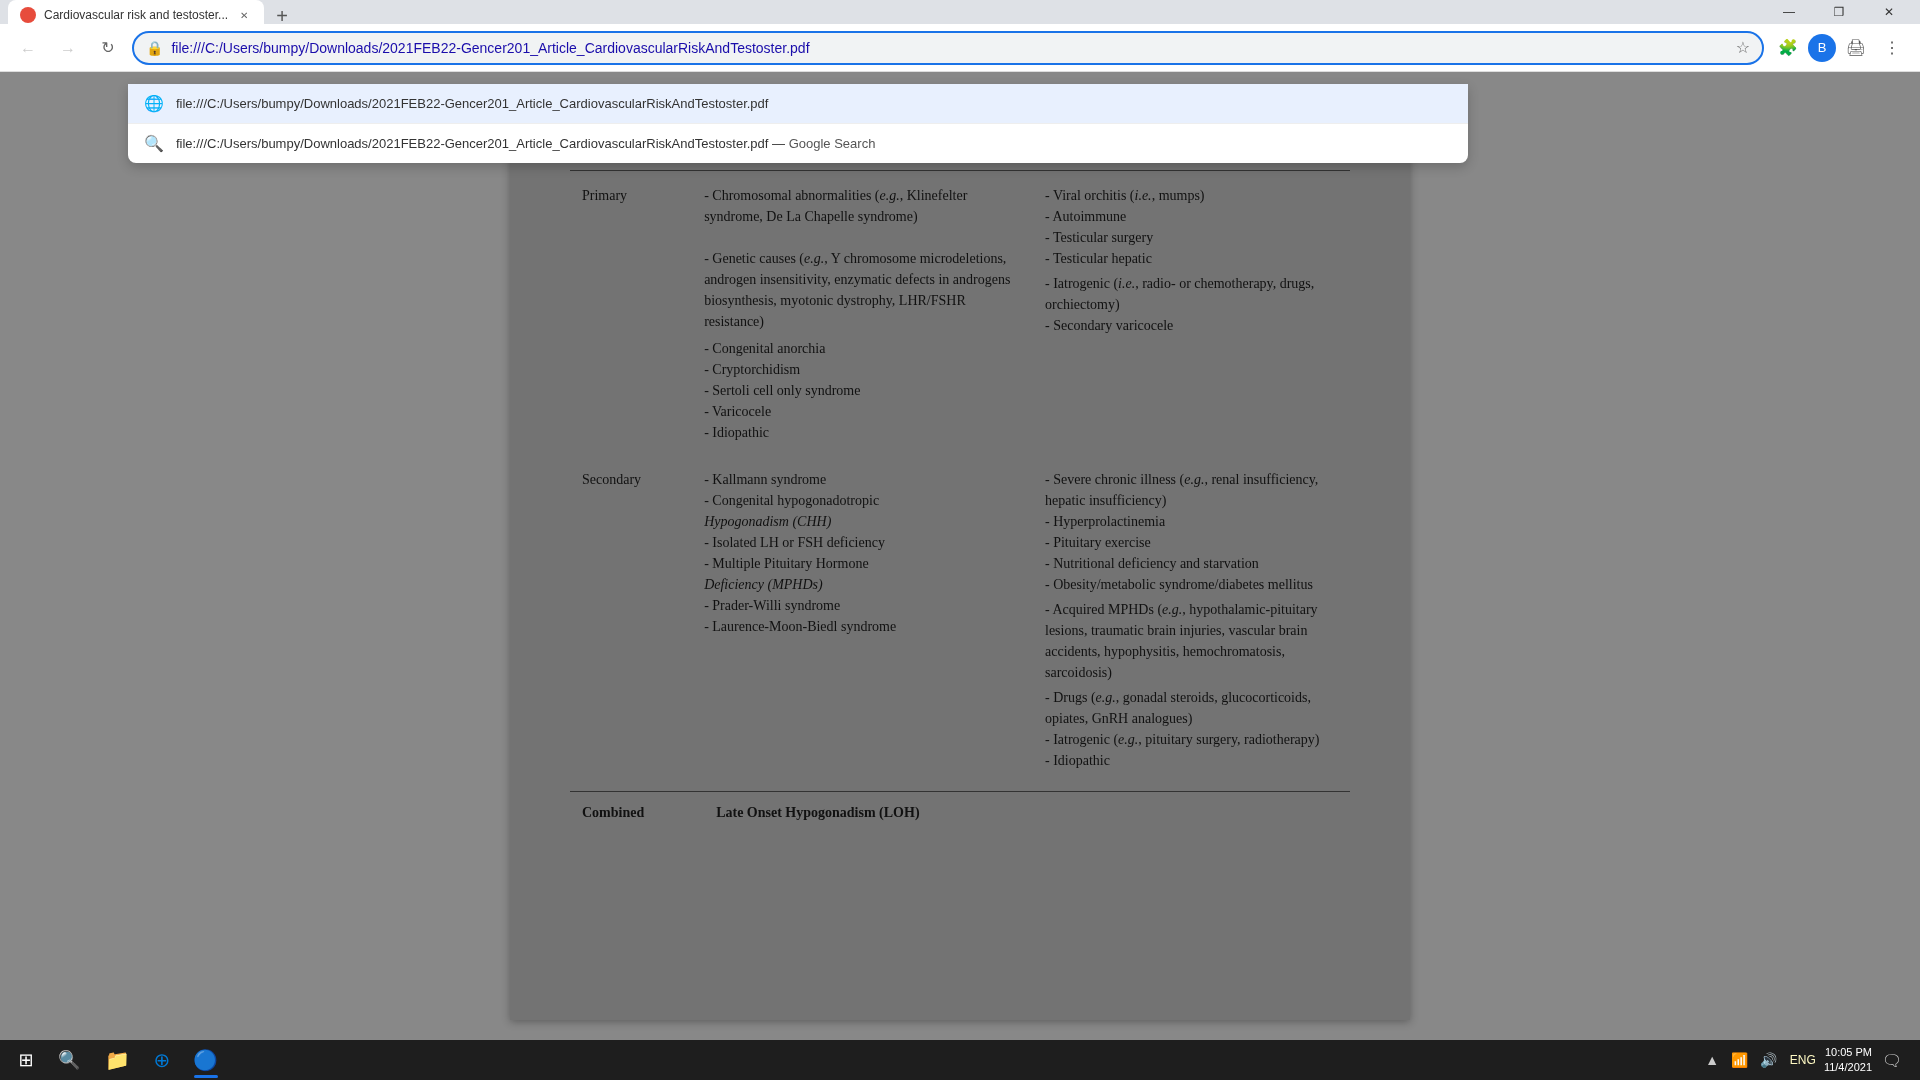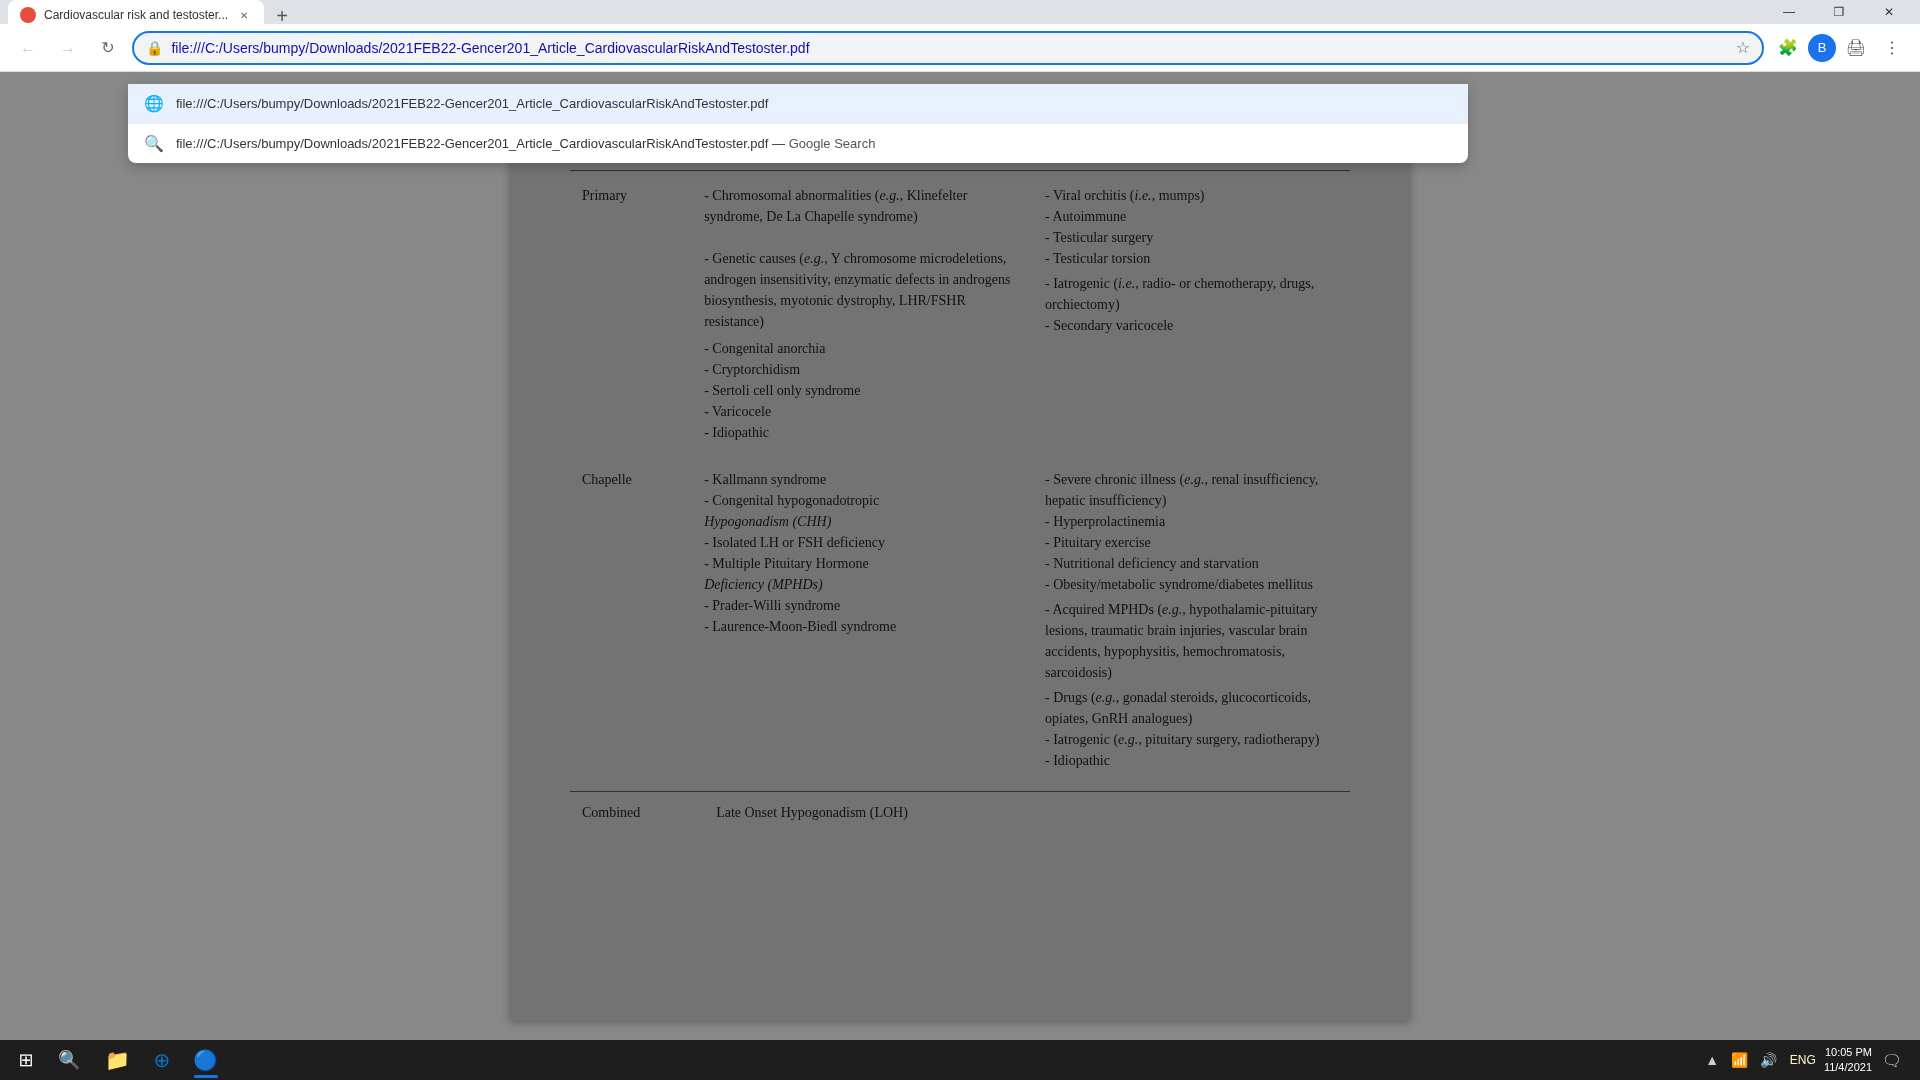--- a/index.html
+++ b/index.html
@@ -303,32 +303,32 @@
                 <div style="margin-top:6px;">- Congenital anorchia</div>
                 <div>- Cryptorchidism</div>
                 <div>- Sertoli cell only syndrome</div>
                 <div>- Varicocele</div>
                 <div>- Idiopathic</div>
               </td>
               <td style="padding-top:14px; vertical-align:top;">
                 <div>- Viral orchitis (<span class="italic">i.e.</span>, mumps)</div>
                 <div>- Autoimmune</div>
                 <div>- Testicular surgery</div>
-                <div>- Testicular torsion</div>
+                <div>- Testicular hepatic</div>
                 <div style="margin-top:4px;">- Iatrogenic (<span class="italic">i.e.</span>, radio- or chemotherapy, drugs, orchiectomy)</div>
                 <div>- Secondary varicocele</div>
               </td>
             </tr>
 
             <tr>
                 <td colspan="3" style="height:14px;"></td>
               </tr>
 
             <tr>
-              <td style="vertical-align:top;">Chapelle</td>
+              <td style="vertical-align:top;">Secondary</td>
               <td style="vertical-align:top; padding-left:0;">
                 <div>- Kallmann syndrome</div>
                 <div>- Congenital hypogonadotropic</div>
                 <div><span class="italic">Hypogonadism (CHH)</span></div>
                 <div>- Isolated LH or FSH deficiency</div>
                 <div>- Multiple Pituitary Hormone</div>
                 <div><span class="italic">Deficiency (MPHDs)</span></div>
                 <div>- Prader-Willi syndrome</div>
                 <div>- Laurence-Moon-Biedl syndrome</div>
               </td>
@@ -342,21 +342,21 @@
                 <div style="margin-top:4px;">- Drugs (<span class="italic">e.g.</span>, gonadal steroids, glucocorticoids, opiates, GnRH analogues)</div>
                 <div>- Iatrogenic (<span class="italic">e.g.</span>, pituitary surgery, radiotherapy)</div>
                 <div>- Idiopathic</div>
               </td>
             </tr>
 
             <tr>
                 <td colspan="3" style="height:14px;"></td>
               </tr>
 
-            <tr style="border-top:1.5px solid #333;">
+            <tr style="border-top:1.5px solid #333;font-weight:bold;">
               <td style="padding-top:10px; vertical-align:top;">Combined</td>
               <td colspan="2" style="padding-top:10px; vertical-align:top;">Late Onset Hypogonadism (LOH)</td>
             </tr>
           </tbody>
         </table>
 
       </div>
     </div>
   </div>
 

